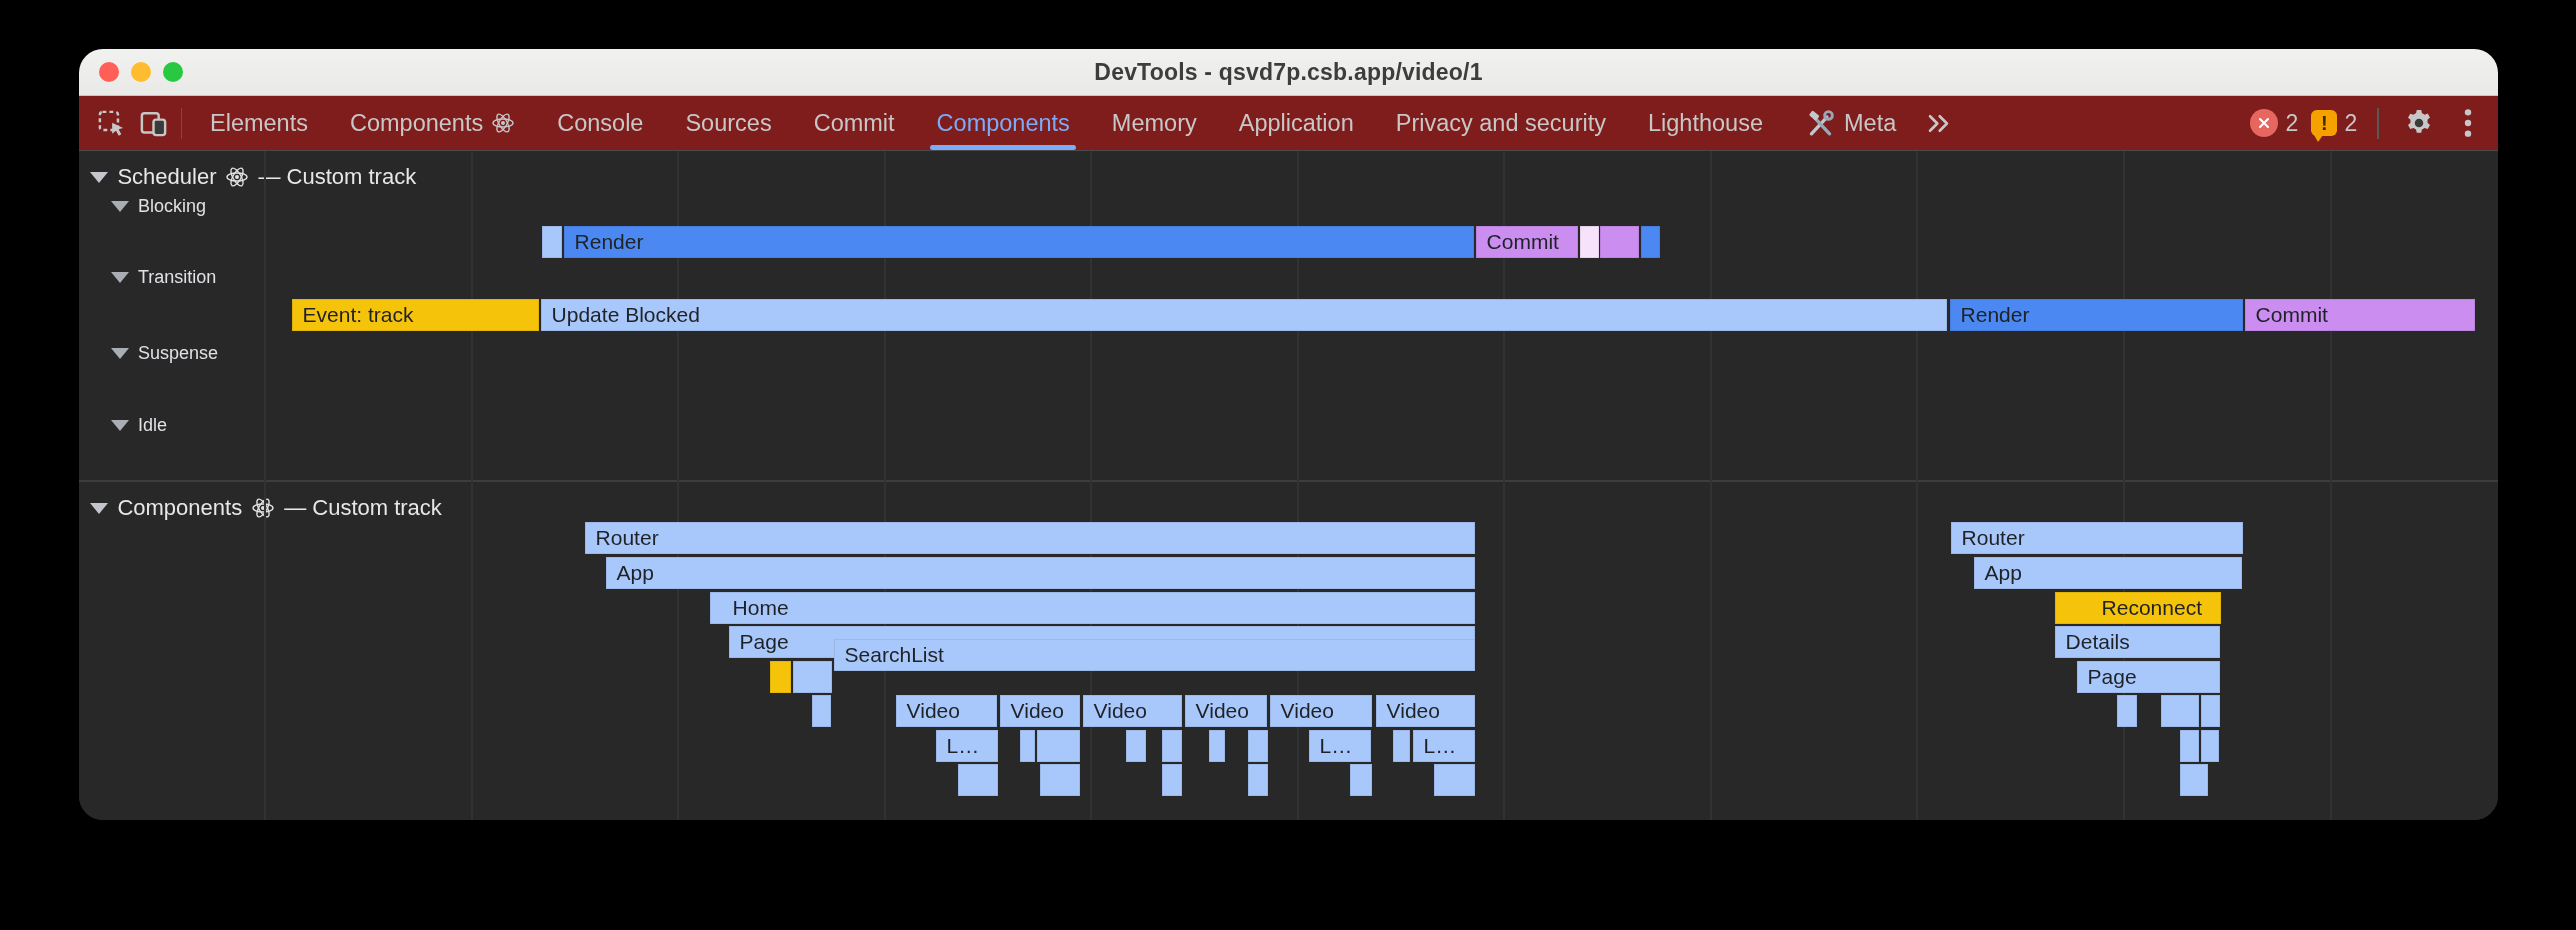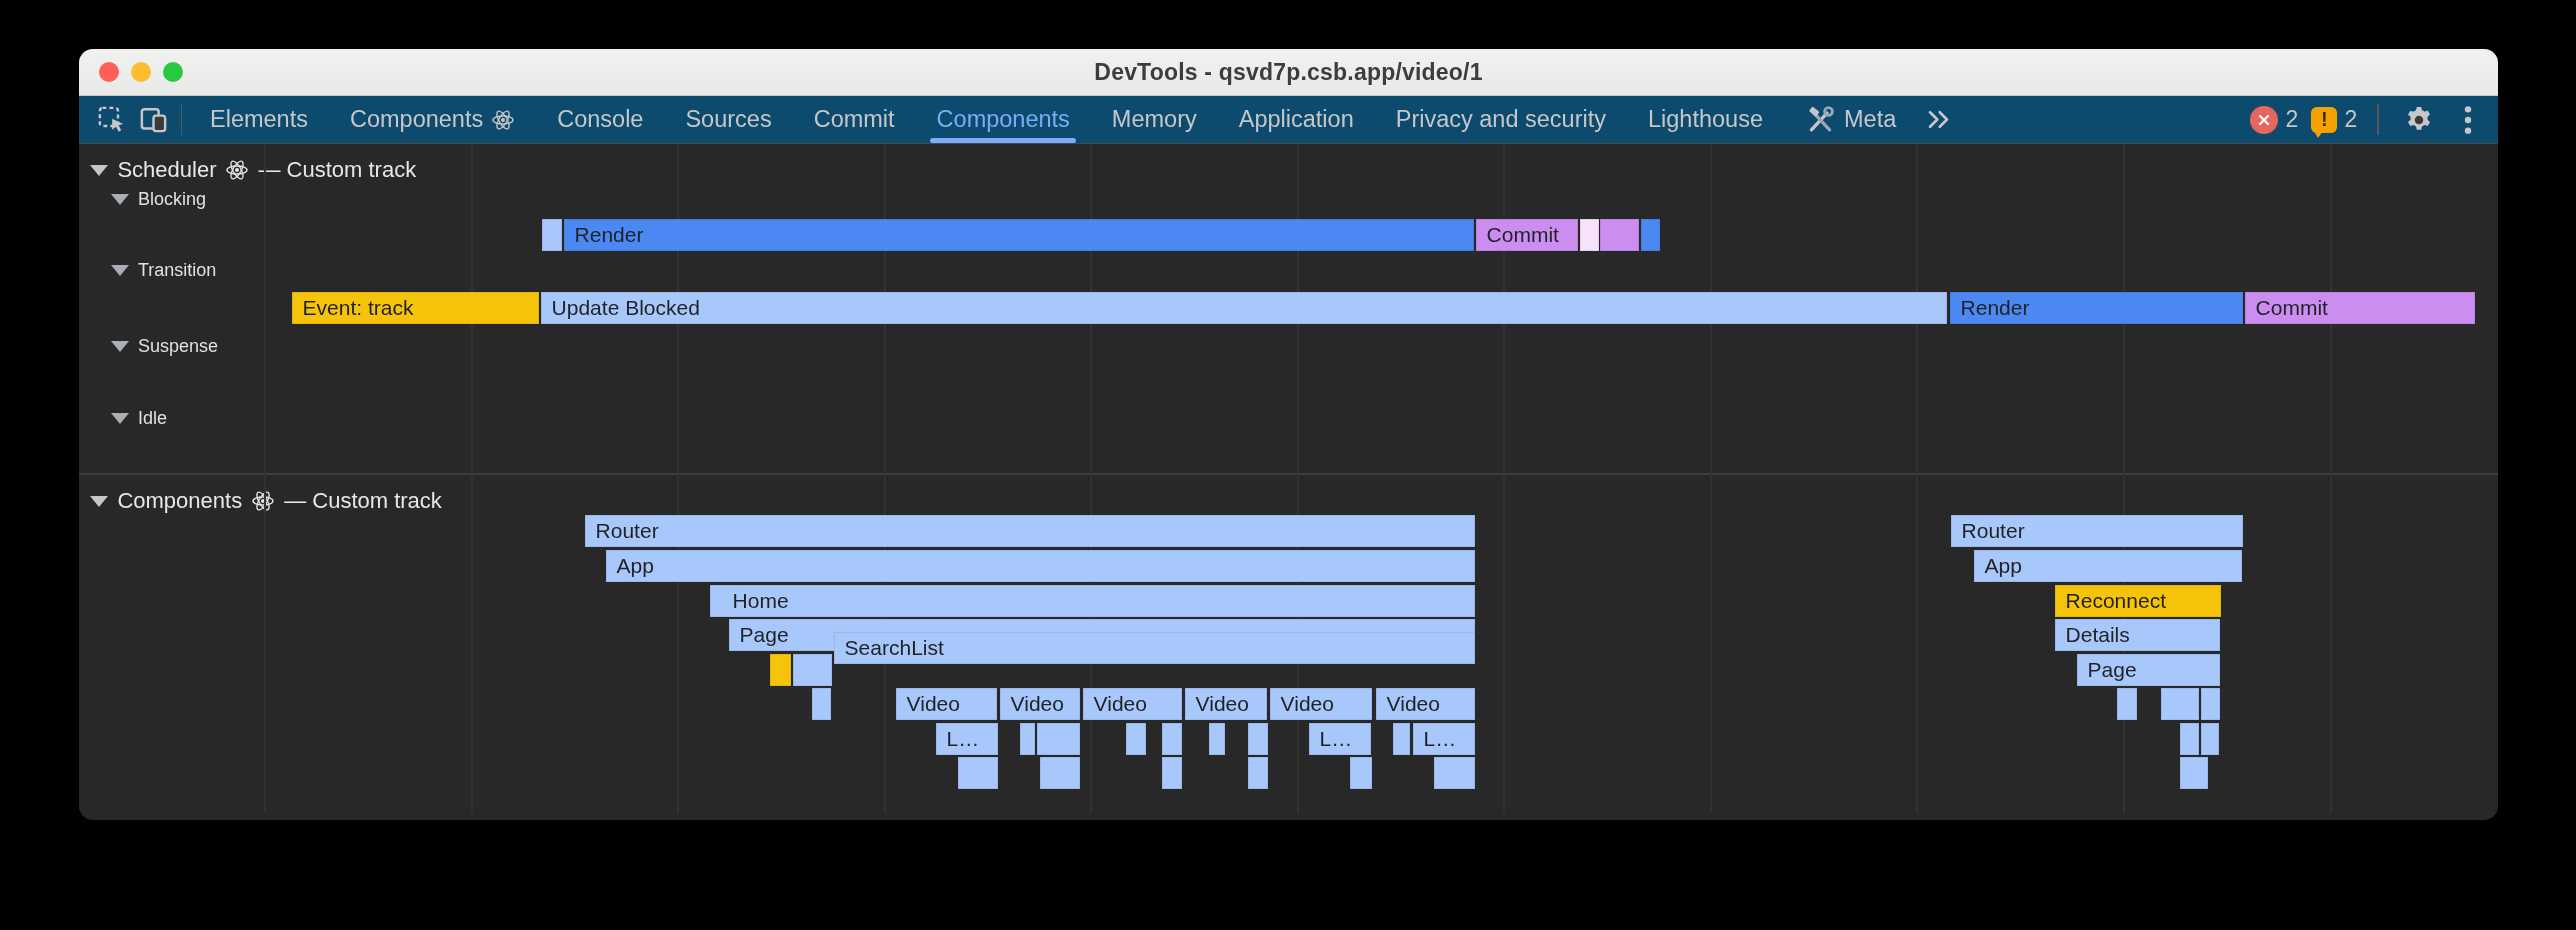--- a/index.html
+++ b/index.html
@@ -3,35 +3,35 @@
 <meta charset="utf-8">
 <style>
   html,body{margin:0;padding:0;}
   body{
     width:2576px;height:930px;background:#000;
     font-family:"Liberation Sans","DejaVu Sans",sans-serif;
     position:relative;overflow:hidden;
   }
   .window{
     position:absolute;left:79px;top:49px;width:2419px;height:771px;
-    border-radius:14px;overflow:hidden;background:#282828;
+    border-radius:24px;overflow:hidden;background:#282828;
     box-shadow:0 24px 73px rgba(0,0,0,.7);
   }
   
   .titlebar{
     height:47px;box-sizing:border-box;background:linear-gradient(#f1f1ef,#e9e9e7);
     border-bottom:0.8px solid #c6c6c4;display:flex;align-items:center;justify-content:center;
     position:relative;
   }
   .traffic{position:absolute;left:19.5px;top:0;height:100%;display:flex;align-items:center;gap:12px;}
   .light{width:20px;height:20px;border-radius:50%;}
   .title{font-size:23px;font-weight:700;color:#3d3d3d;letter-spacing:0.2px;}
   
   .tabbar{
-    height:48px;box-sizing:border-box;background:#0c4a6e;border-bottom:1.6px solid #4a4a4a;
+    height:55px;box-sizing:border-box;background:#7f1d1d;border-bottom:1.6px solid #4a4a4a;
     display:flex;align-items:stretch;padding:0 16px 0 11.4px;
   }
   .icon-btn{width:42px;display:flex;align-items:center;justify-content:center;flex:none;}
   .vdiv{width:1.6px;height:31px;background:#585858;align-self:center;margin:0 6.5px;flex:none;}
   .tabs{display:flex;align-items:stretch;}
   .tab{
     display:flex;align-items:center;gap:8px;padding:0 21px;position:relative;
     color:#c7c7c7;font-size:23.5px;white-space:nowrap;
   }
   .tab.selected{color:#7cacf8;}
@@ -266,21 +266,21 @@
       <div class="bar" style="left: 1314px; width: 17px; background: rgb(168, 199, 250); top: 579px;"></div>
       <div class="bar" style="left: 1334px; width: 62px; background: rgb(168, 199, 250); top: 579px;"><span>L…</span></div>
       <div class="bar" style="left: 879px; width: 40px; background: rgb(168, 199, 250); top: 613px;"></div>
       <div class="bar" style="left: 961px; width: 40px; background: rgb(168, 199, 250); top: 613px;"></div>
       <div class="bar" style="left: 1083px; width: 20px; background: rgb(168, 199, 250); top: 613px;"></div>
       <div class="bar" style="left: 1169px; width: 19.5px; background: rgb(168, 199, 250); top: 613px;"></div>
       <div class="bar" style="left: 1271px; width: 22px; background: rgb(168, 199, 250); top: 613px;"></div>
       <div class="bar" style="left: 1355px; width: 41px; background: rgb(168, 199, 250); top: 613px;"></div>
       <div class="bar" style="left: 1872px; width: 292px; background: rgb(168, 199, 250); top: 371px;"><span>Router</span></div>
       <div class="bar" style="left: 1895px; width: 268px; background: rgb(168, 199, 250); top: 406px;"><span>App</span></div>
-      <div class="bar" style="left: 1976px; width: 166px; background: rgb(245, 196, 10); top: 441px;"><span>Reconnect</span></div>
+      <div class="bar" style="left: 1976px; width: 166px; background: rgb(245, 196, 10); top: 441px; padding-left: 36px;"><span>Reconnect</span></div>
       <div class="bar" style="left: 1976px; width: 165px; background: rgb(168, 199, 250); top: 475px;"><span>Details</span></div>
       <div class="bar" style="left: 1998px; width: 143px; background: rgb(168, 199, 250); top: 510px;"><span>Page</span></div>
       <div class="bar" style="left: 2038px; width: 19.5px; background: rgb(168, 199, 250); top: 544px;"></div>
       <div class="bar" style="left: 2082px; width: 38px; background: rgb(168, 199, 250); top: 544px;"></div>
       <div class="bar" style="left: 2122px; width: 18.7px; background: rgb(168, 199, 250); top: 544px;"></div>
       <div class="bar" style="left: 2101px; width: 18.7px; background: rgb(168, 199, 250); top: 579px;"></div>
       <div class="bar" style="left: 2122px; width: 18px; background: rgb(168, 199, 250); top: 579px;"></div>
       <div class="bar" style="left: 2101px; width: 28px; background: rgb(168, 199, 250); top: 613px;"></div>
     </div>
 

